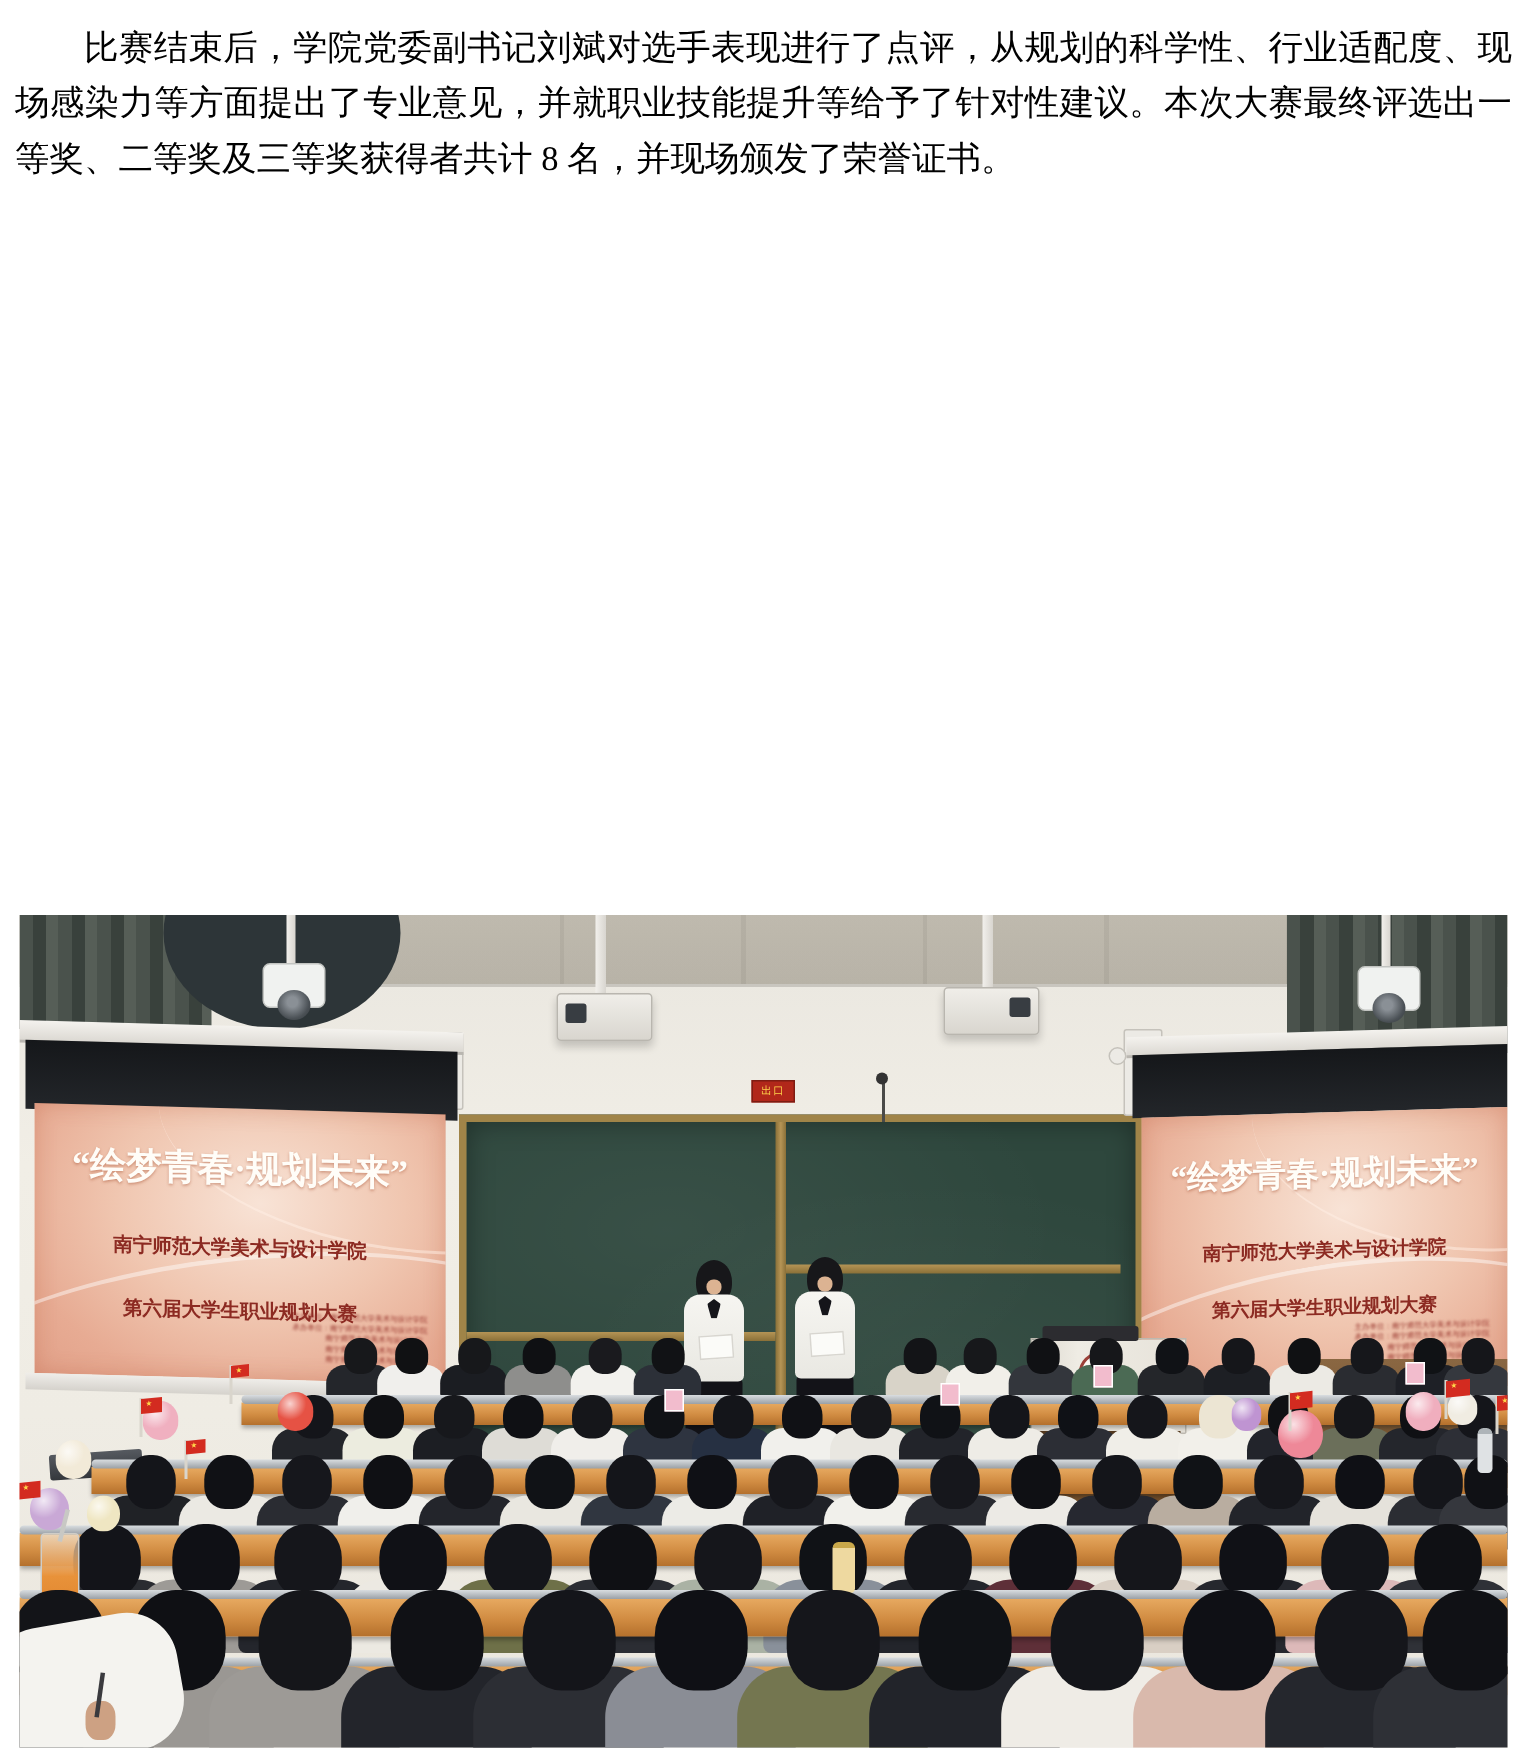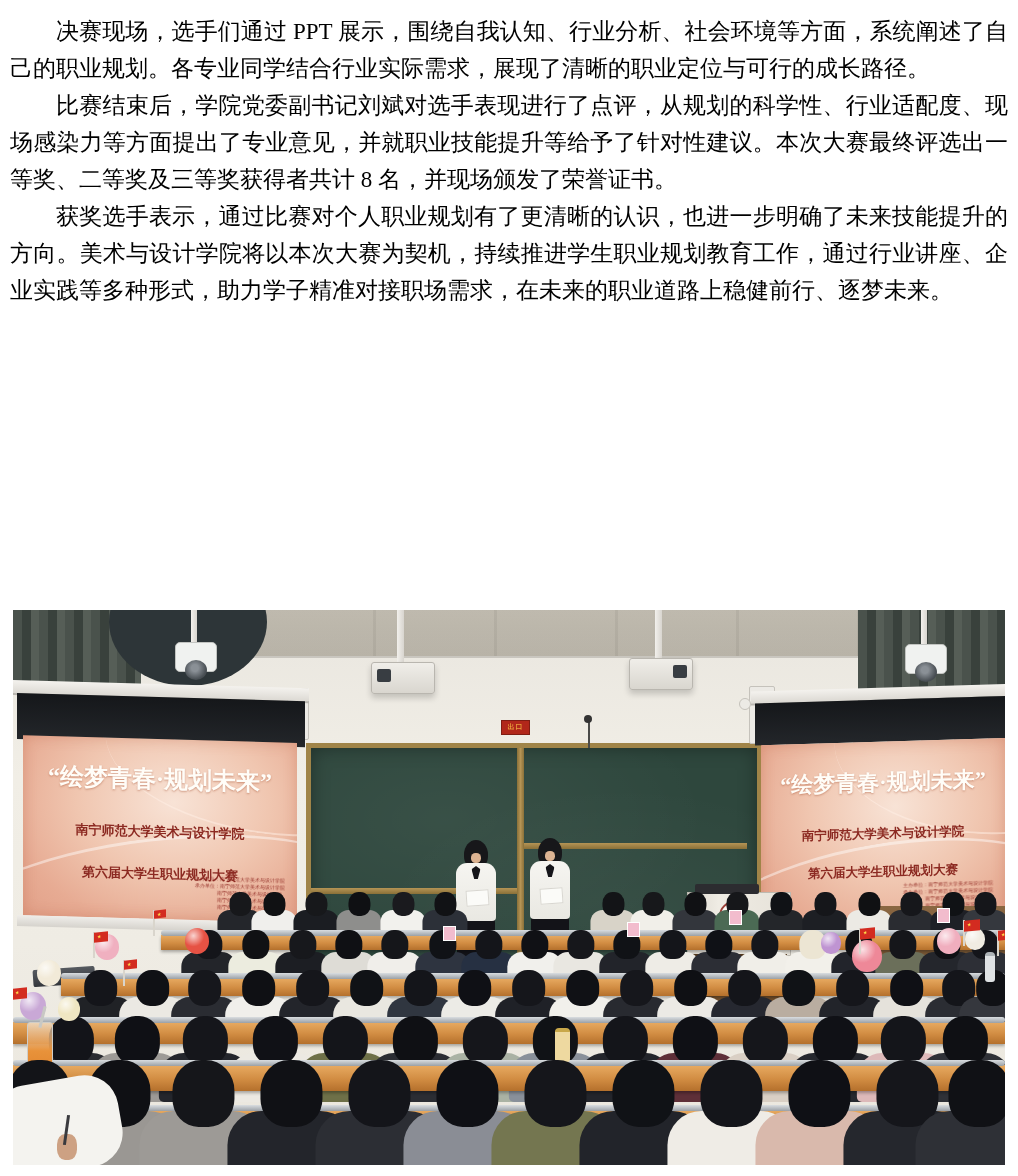--- a/index.html
+++ b/index.html
@@ -104,23 +104,21 @@
   .bottle{position:absolute;border-radius:4px 4px 3px 3px;z-index:17;}
   .fl-arm{left:-18px;top:470px;width:126px;height:92px;background:#f4f3ef;border-radius:34px;
           transform:rotate(-10deg);z-index:19;}
   .fl-hand{left:44px;top:524px;width:20px;height:26px;background:#cda183;border-radius:40%;z-index:20;}
   .fl-pen{left:52px;top:505px;width:3px;height:30px;background:#3a3a3e;transform:rotate(8deg);z-index:20;}
 </style>
 </head>
 <body>
 
 <div class="article">
-  <p>决赛现场，选手们通过 PPT 展示，围绕自我认知、行业分析、社会环境等方面，系统阐述了自己的职业规划。各专业同学结合行业实际需求，展现了清晰的职业定位与可行的成长路径。</p>
   <p>比赛结束后，学院党委副书记刘斌对选手表现进行了点评，从规划的科学性、行业适配度、现场感染力等方面提出了专业意见，并就职业技能提升等给予了针对性建议。本次大赛最终评选出一等奖、二等奖及三等奖获得者共计 8 名，并现场颁发了荣誉证书。</p>
-  <p>获奖选手表示，通过比赛对个人职业规划有了更清晰的认识，也进一步明确了未来技能提升的方向。美术与设计学院将以本次大赛为契机，持续推进学生职业规划教育工作，通过行业讲座、企业实践等多种形式，助力学子精准对接职场需求，在未来的职业道路上稳健前行、逐梦未来。</p>
 </div>
 
 <figure class="photo" style="margin:0">
   <div class="abs ceiling"></div>
   <div class="abs curtain left"></div>
   <div class="abs dark-arc"></div>
   <div class="abs curtain right"></div>
 
   <div class="abs pole" style="left:384px;height:52px"></div>
   <div class="abs proj-box" style="left:358px;top:52px;width:62px;height:30px"></div>

